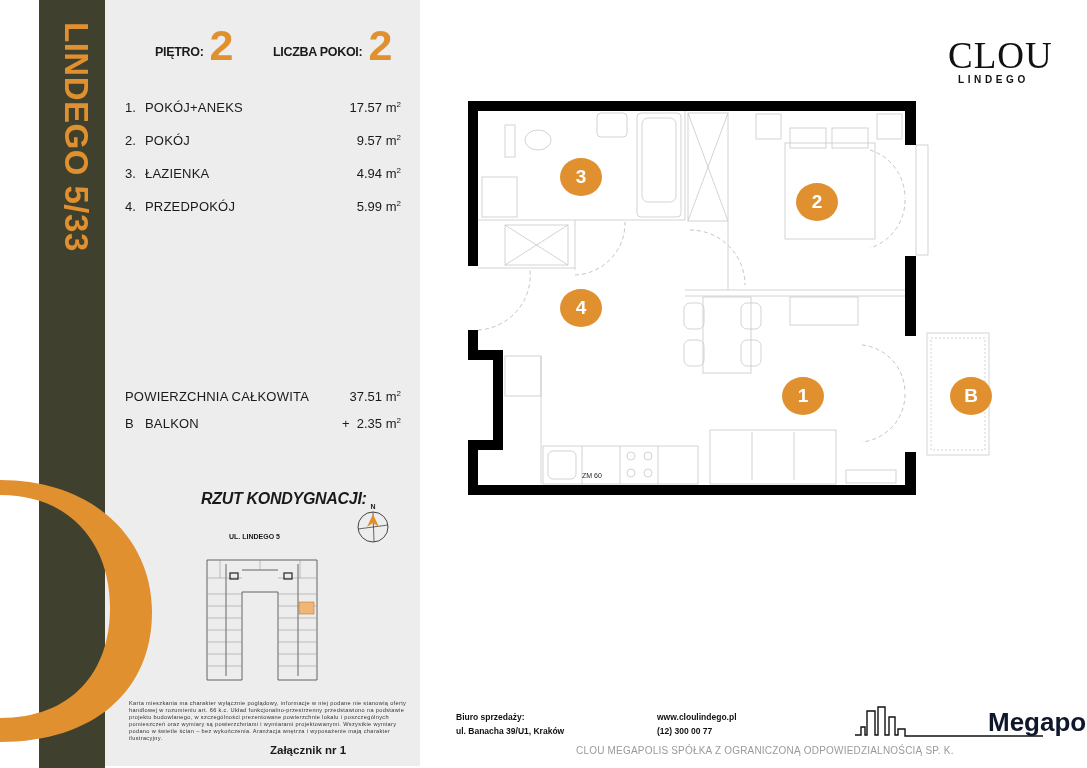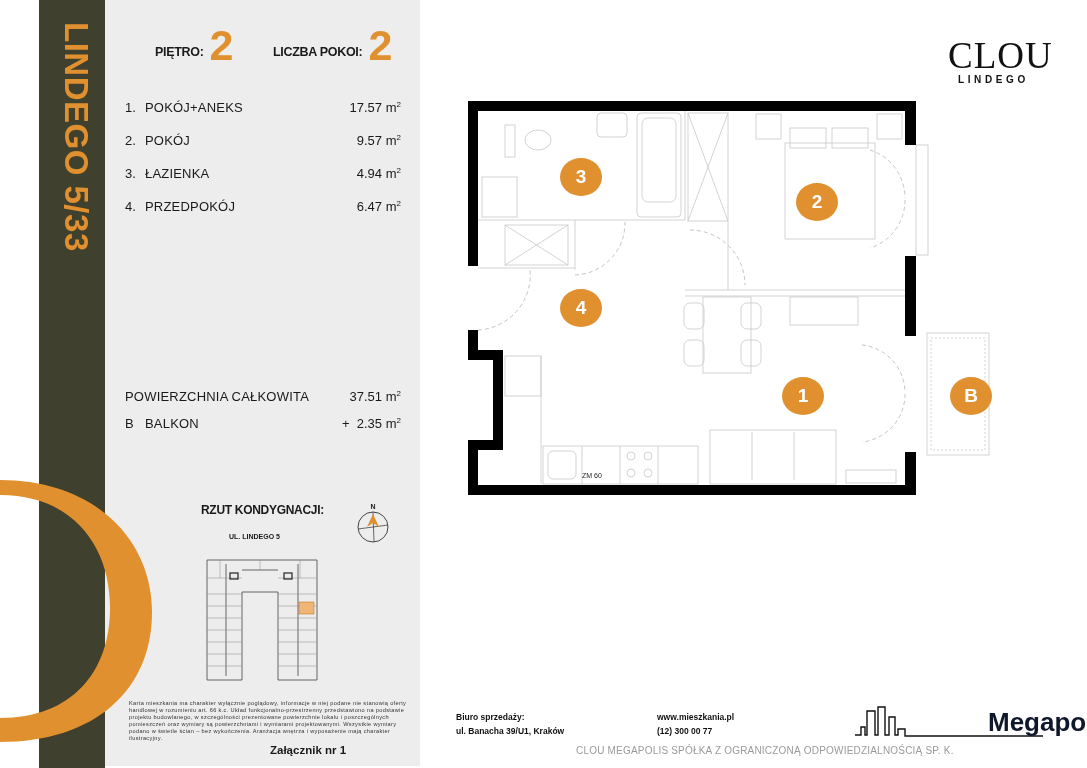--- a/index.html
+++ b/index.html
@@ -60,34 +60,34 @@
   <span class="area"><span>9.57</span> <span>m</span><sup>2</sup></span>
 </div>
 <div class="room-row" style="top:166px;">
   <span class="num">3.</span>
   <span class="name">ŁAZIENKA</span>
   <span class="area"><span>4.94</span> <span>m</span><sup>2</sup></span>
 </div>
 <div class="room-row" style="top:199px;">
   <span class="num">4.</span>
   <span class="name">PRZEDPOKÓJ</span>
-  <span class="area"><span>6.47</span> <span>m</span><sup>2</sup></span>
+  <span class="area"><span>5.99</span> <span>m</span><sup>2</sup></span>
 </div>
 
 <div class="room-row" style="top:389px;justify-content:space-between;">
   <span class="name">POWIERZCHNIA CAŁKOWITA</span>
   <span class="area"><span>37.51</span> <span>m</span><sup>2</sup></span>
 </div>
 <div class="room-row" style="top:416px;">
   <span class="num">B</span>
   <span class="name">BALKON</span>
   <span class="area" style="white-space:pre;"><span>+  2.35</span> <span>m</span><sup>2</sup></span>
 </div>
 
-<div class="abs" style="left:201px;top:503px;font-weight:bold;font-size:12px;letter-spacing:-0.3px;">RZUT KONDYGNACJI:</div>
+<div class="abs" style="left:201px;top:490px;font-weight:bold;font-size:16px;letter-spacing:-0.3px;font-style:italic;">RZUT KONDYGNACJI:</div>
 <div class="abs" style="left:229px;top:533px;font-weight:bold;font-size:7px;">UL. LINDEGO 5</div>
 <div class="abs" style="left:356px;top:503px;width:34px;height:50px;">
   <div style="text-align:center;font-size:7px;font-weight:bold;">N</div>
   <svg width="34" height="34" viewBox="0 0 34 34">
     <circle cx="17" cy="17" r="15" fill="none" stroke="#444" stroke-width="1"></circle>
     <line x1="2" y1="19" x2="32" y2="15" stroke="#444" stroke-width="0.8"></line>
     <line x1="17" y1="2" x2="18" y2="32" stroke="#444" stroke-width="0.8"></line>
     <polygon points="17,4 23,17 17,13 11,17" fill="#e0902e"></polygon>
   </svg>
 </div>
@@ -222,20 +222,20 @@
 <div class="badge" style="left:796px;top:183px;">2</div>
 <div class="badge" style="left:560px;top:289px;">4</div>
 <div class="badge" style="left:782px;top:377px;">1</div>
 <div class="badge" style="left:950px;top:377px;">B</div>
 
 <div class="footer-text" style="left:456px;top:710px;">
   <div>Biuro sprzedaży:</div>
   <div>ul. Banacha 39/U1, Kraków</div>
 </div>
 <div class="footer-text" style="left:657px;top:710px;">
-  <div>www.mieszkania.pl</div>
+  <div>www.cloulindego.pl</div>
   <div>(12) 300 00 77</div>
 </div>
 <svg class="abs" style="left:855px;top:703px;" width="190" height="36" viewBox="0 0 190 36">
   <path d="M0,32 L6,32 L6,24 L10,24 L10,32 L12,32 L12,8 L20,8 L20,32 L23,32 L23,4 L30,4 L30,32 L34,32 L34,14 L40,14 L40,32 L43,32 L43,26 L50,26 L50,33 L188,33" fill="none" stroke="#111" stroke-width="1.4"></path>
 </svg>
 <div id="megapolis">Megapolis</div>
 <div id="company-legal">CLOU MEGAPOLIS SPÓŁKA Z OGRANICZONĄ ODPOWIEDZIALNOŚCIĄ SP. K.</div>
 
 </body></html>

